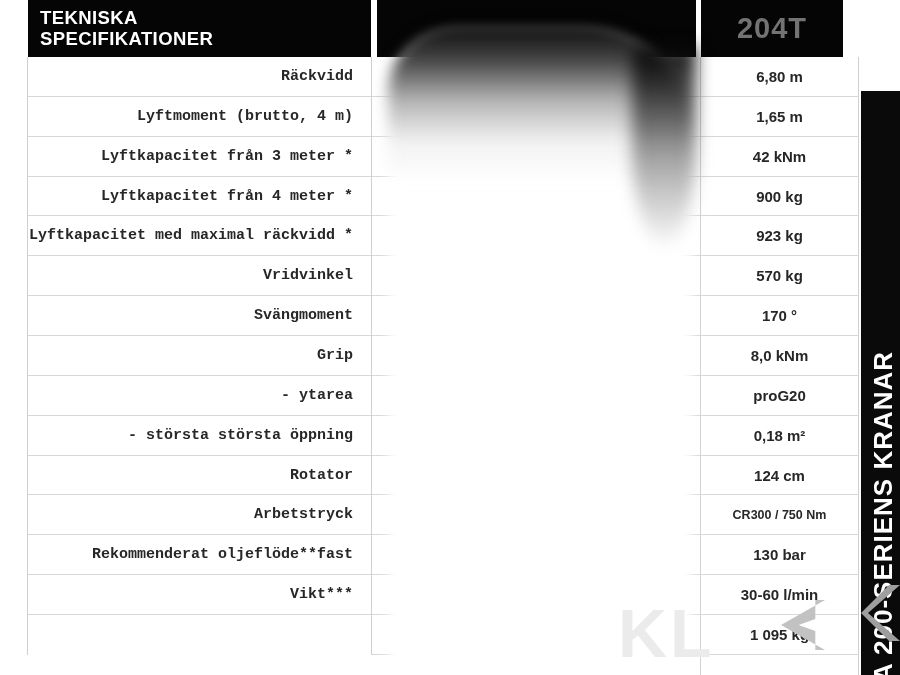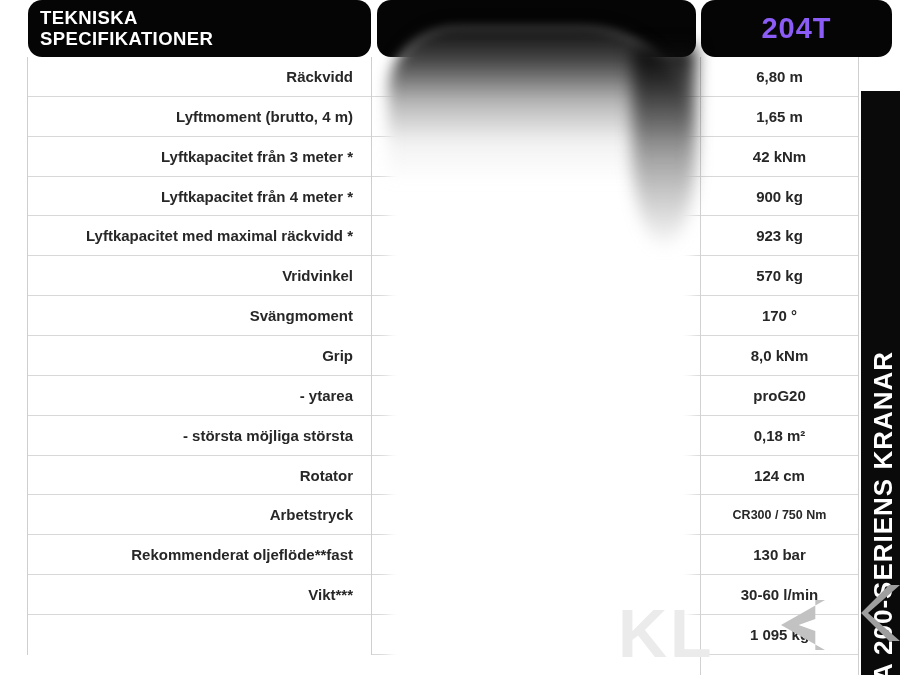--- a/index.html
+++ b/index.html
@@ -1,34 +1,34 @@
 <!DOCTYPE html>
 <html><head>
 <meta charset="utf-8">
 <style>
   html,body{margin:0;padding:0;background:#fff;}
   .screen{
     position:relative;width:900px;height:675px;overflow:hidden;background:#ffffff;
     font-family:"Liberation Sans",sans-serif;
   }
   
-  .hdr{position:absolute;top:0;height:57px;background:#050505;z-index:2;box-sizing:border-box;border-radius:14px;}
+  .hdr{position:absolute;top:0;height:57px;background:#050505;z-index:2;box-sizing:border-box;}
   .hdr-left{left:28px;width:343px;color:#fff;padding:7px 0 0 12px;
     font-size:18.5px;font-weight:800;letter-spacing:.4px;line-height:21px;}
   .hdr-mid{left:377px;width:319px;}
-  .hdr-val{left:701px;width:191px;color:#8b5cf6;display:flex;align-items:center;justify-content:center;
+  .hdr-val{left:701px;width:142px;color:#737373;display:flex;align-items:center;justify-content:center;
     font-size:29px;font-weight:800;letter-spacing:1px;}
   
   .col{position:absolute;top:57px;z-index:1;box-sizing:border-box;}
   .labels-col{left:27px;width:345px;border-left:1px solid #cfcfcf;border-right:1px solid #cfcfcf;}
   .mid-col{left:372px;width:328px;}
   .values-col{left:700px;width:159px;border-left:1px solid #cfcfcf;border-right:1px solid #cfcfcf;}
   .row{height:39.87px;box-sizing:border-box;border-bottom:1px solid #d8d8d8;
     display:flex;align-items:center;color:#272727;font-weight:700;font-size:15px;}
-  .labels-col .row{justify-content:flex-end;padding-right:18px;text-align:right;}
+  .labels-col .row{justify-content:flex-end;padding-right:18px;text-align:right;font-family:Liberation Mono, monospace;}
   .values-col .row{justify-content:center;text-align:center;}
   .values-col .row.small{font-size:12.5px;}
   .row.partial{border-bottom:none;}
   
   .blob{position:absolute;left:388px;top:30px;width:304px;height:645px;background:#ffffff;
     border-radius:70px 110px 0 0;filter:blur(6px);z-index:5;}
   .blob-shade{position:absolute;left:388px;top:24px;width:304px;height:160px;z-index:5;
     border-radius:70px 110px 0 0;filter:blur(7px);
     background:linear-gradient(180deg,rgba(0,0,0,.97) 0%,rgba(35,35,35,.85) 22%,
       rgba(120,120,120,.55) 48%,rgba(205,205,205,.25) 74%,rgba(255,255,255,0) 100%);}
@@ -65,21 +65,21 @@
   <div class="col labels-col" id="labels-col">
       <div class="row">Räckvidd</div>
       <div class="row">Lyftmoment (brutto, 4 m)</div>
       <div class="row">Lyftkapacitet från 3 meter *</div>
       <div class="row">Lyftkapacitet från 4 meter *</div>
       <div class="row">Lyftkapacitet med maximal räckvidd *</div>
       <div class="row">Vridvinkel</div>
       <div class="row">Svängmoment</div>
       <div class="row">Grip</div>
       <div class="row">- ytarea</div>
-      <div class="row">- största möjliga största</div>
+      <div class="row">- största största öppning</div>
       <div class="row">Rotator</div>
       <div class="row">Arbetstryck</div>
       <div class="row">Rekommenderat oljeflöde**fast</div>
       <div class="row">Vikt***</div>
       <div class="row partial"></div>
     </div>
   <div class="col mid-col" id="mid-col">
       <div class="row"></div>
       <div class="row"></div>
       <div class="row"></div>

